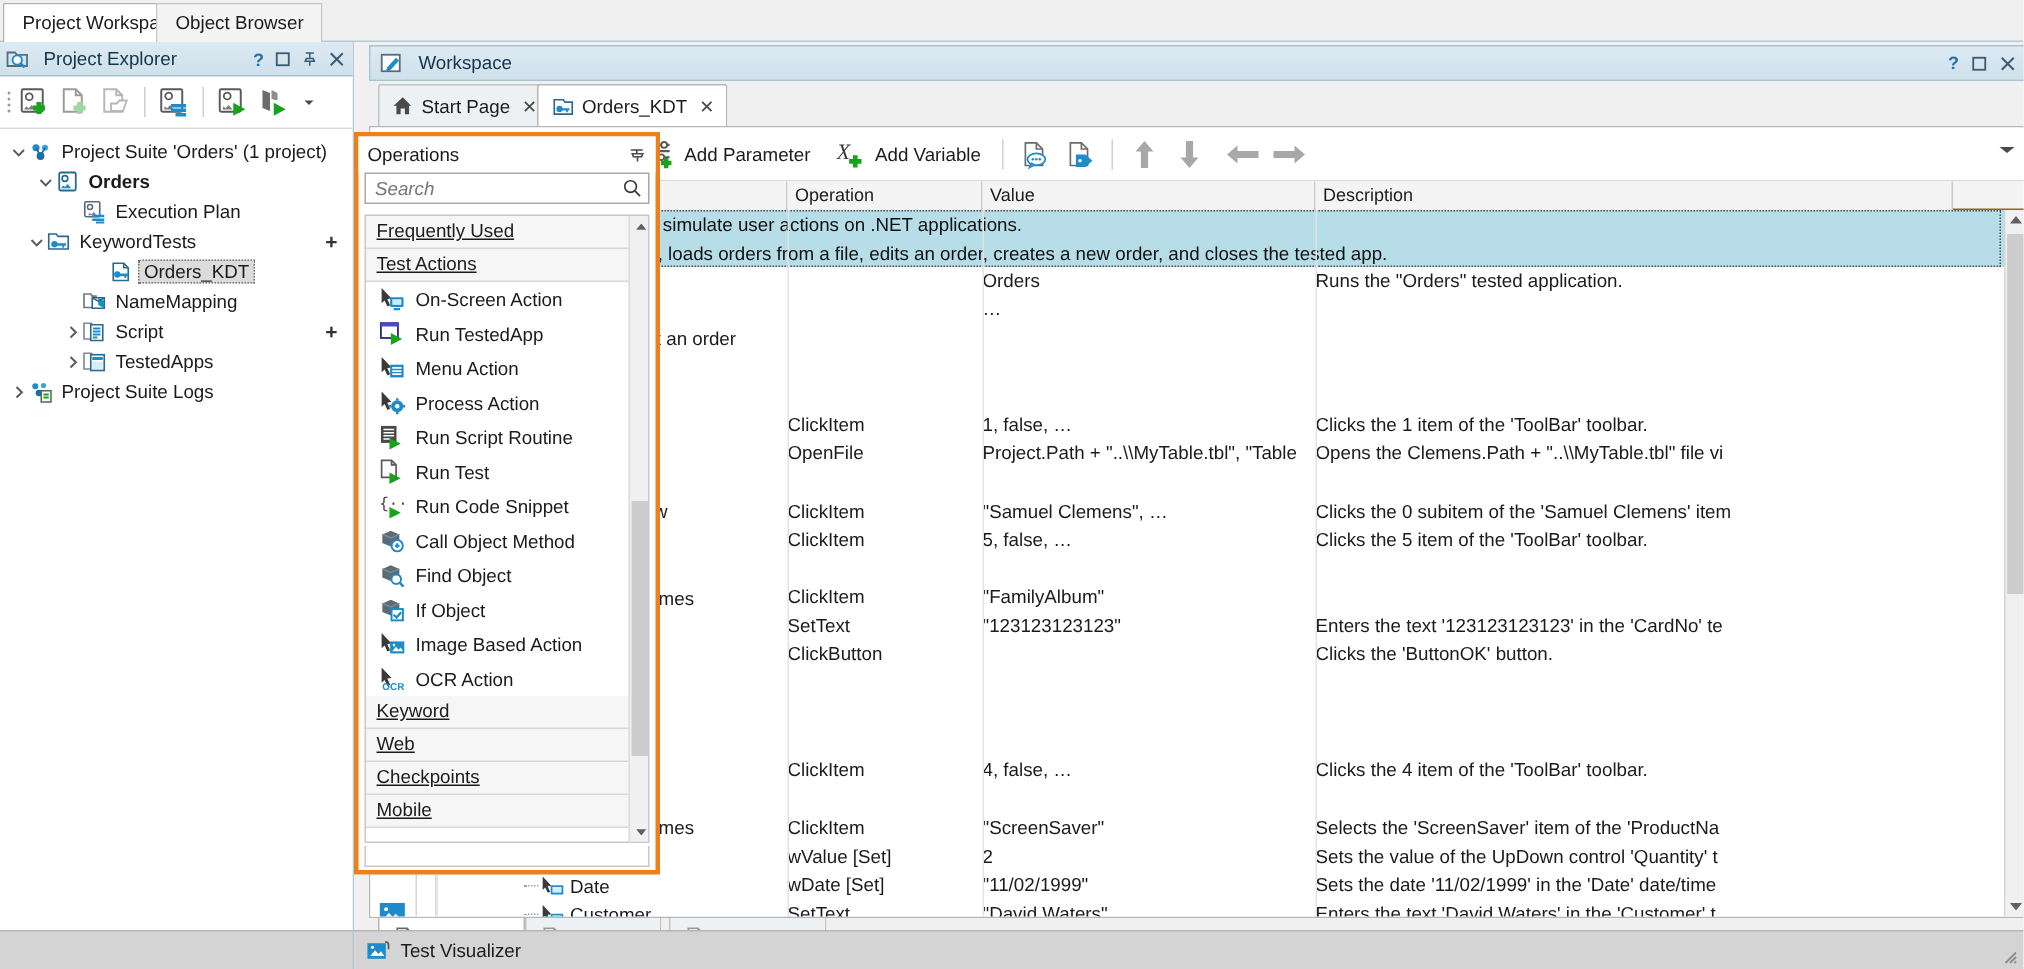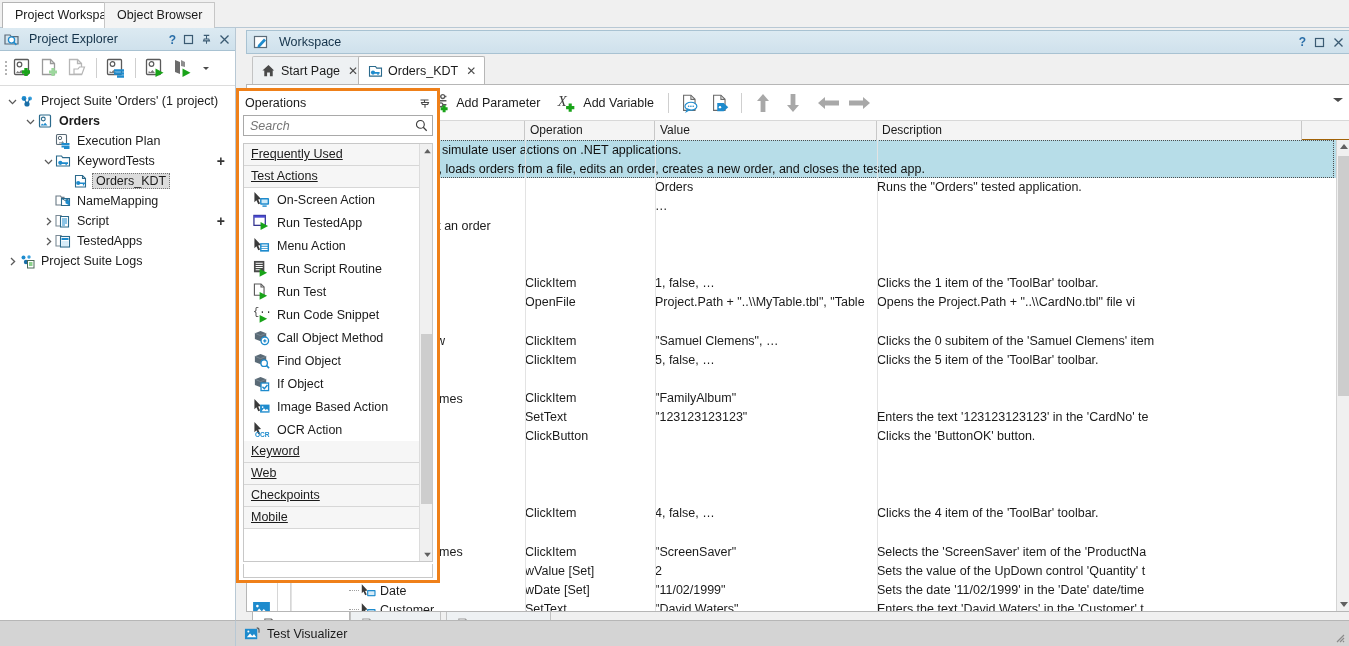--- a/index.html
+++ b/index.html
@@ -301,21 +301,21 @@
             <span class="ic">
               <svg width="16" height="16" viewBox="0 0 16 16">
                 <rect x="1.5" y="1.5" width="10" height="10" rx="1" fill="#fff" stroke="#5a6a76" stroke-width="1.1"></rect>
                 <circle cx="5" cy="5" r="1.7" fill="#fff" stroke="#5a6a76" stroke-width="1"></circle>
                 <path d="M9.5 10.5l-2-2.4-1.5 1.7-1.1-1-1.3 1.7z" fill="#7d8d99"></path>
                 <path d="M6.5 11h8M6.5 13.5h8M9 15.5h5.5" stroke="#1e8bcd" stroke-width="1.8"></path>
               </svg>
             </span>
             <span class="lbl">Execution Plan</span>
           </div>
-          <div class="node" style="padding-left: 42px;">
+          <div class="node" style="padding-left: 18px;">
             <span class="tw">
               <svg width="11" height="11" viewBox="0 0 11 11">
                 <path d="M2 4l3.5 3.6L9 4" fill="none" stroke="#5a5a5a" stroke-width="1.3"></path>
               </svg>
             </span>
             <span class="ic">
               <svg width="16" height="16" viewBox="0 0 16 16">
                 <path d="M1.5 3h5l1.2 1.6H14.5v8.4h-13z" fill="#fff" stroke="#2b6a8c" stroke-width="1.1"></path>
                 <circle cx="5.3" cy="9.8" r="2.1" fill="#1e8bcd"></circle>
                 <path d="M7 9.2h6v1.7h-1.2v1.3h-1.3v-1.3H7z" fill="#1e8bcd"></path>
@@ -719,21 +719,21 @@
                   <svg width="17" height="16" viewBox="0 0 18 17">
                     <path d="M2 1l6.5 7-2.8.4 1.9 4-1.8.8-1.9-4-1.9 1.9z" fill="#3a3a3a"></path>
                     <rect x="8" y="7.5" width="9.5" height="7" rx=".8" fill="#1e8bcd"></rect>
                     <rect x="9.3" y="8.8" width="6.9" height="4.3" fill="#d7ecf8"></rect>
                   </svg>
                 </span>
                 <span>dlgOpen</span>
               </div>
               <div class="cell-op">OpenFile</div>
               <div class="cell-val">Project.Path + "..\\MyTable.tbl", "Table (*.</div>
-              <div class="cell-desc">Opens the Project.Path + "..\\CardNo.tbl" file vi</div>
+              <div class="cell-desc">Opens the Clemens.Path + "..\\MyTable.tbl" file vi</div>
             </div>
             <div class="row">
               <div class="thumbcell"></div>
               <div class="gutter"></div>
               <div class="cell-item" style="padding-left: 38px;">
                 <span class="tw-cell">
                   <svg width="11" height="11" viewBox="0 0 11 11">
                     <path d="M2 4l3.5 3.6L9 4" fill="none" stroke="#5a5a5a" stroke-width="1.3"></path>
                   </svg>
                 </span>
@@ -1241,20 +1241,31 @@
                 <path d="M1.5 1l7 7.5-3 .4 2 4.3-1.9.9-2-4.3-2.1 2z" fill="#3a3a3a"></path>
                 <rect x="7.5" y="6.5" width="9.5" height="9" fill="#1e8bcd"></rect>
                 <path d="M9 8.7h6.5M9 11h6.5M9 13.2h6.5" stroke="#fff" stroke-width="1.3"></path>
               </svg>
             </span>
             <span>Menu Action</span>
           </div>
           <div class="ops-item">
             <span style="width: 18px; display: inline-flex; justify-content: center;">
               <svg width="17" height="17" viewBox="0 0 18 18">
+                <path d="M1.5 1l7 7.5-3 .4 2 4.3-1.9.9-2-4.3-2.1 2z" fill="#3a3a3a"></path>
+                <circle cx="12.5" cy="11.5" r="4.3" fill="#1e8bcd"></circle>
+                <circle cx="12.5" cy="11.5" r="1.6" fill="#fff"></circle>
+                <path d="M12.5 5.8v1.6M12.5 15.6v1.6M6.8 11.5h1.6M16.6 11.5h1.6" stroke="#1e8bcd" stroke-width="1.8"></path>
+              </svg>
+            </span>
+            <span>Process Action</span>
+          </div>
+          <div class="ops-item">
+            <span style="width: 18px; display: inline-flex; justify-content: center;">
+              <svg width="17" height="17" viewBox="0 0 18 18">
                 <rect x="1" y="1" width="11" height="12" fill="#4a4a4a"></rect>
                 <path d="M2.8 3.5h7.5M2.8 5.8h7.5M2.8 8h7.5M2.8 10.3h5" stroke="#fff" stroke-width="1.1"></path>
                 <path d="M7 9.5l8 4.1-8 4.1z" fill="#19a319"></path>
               </svg>
             </span>
             <span>Run Script Routine</span>
           </div>
           <div class="ops-item">
             <span style="width: 18px; display: inline-flex; justify-content: center;">
               <svg width="17" height="17" viewBox="0 0 18 18">

